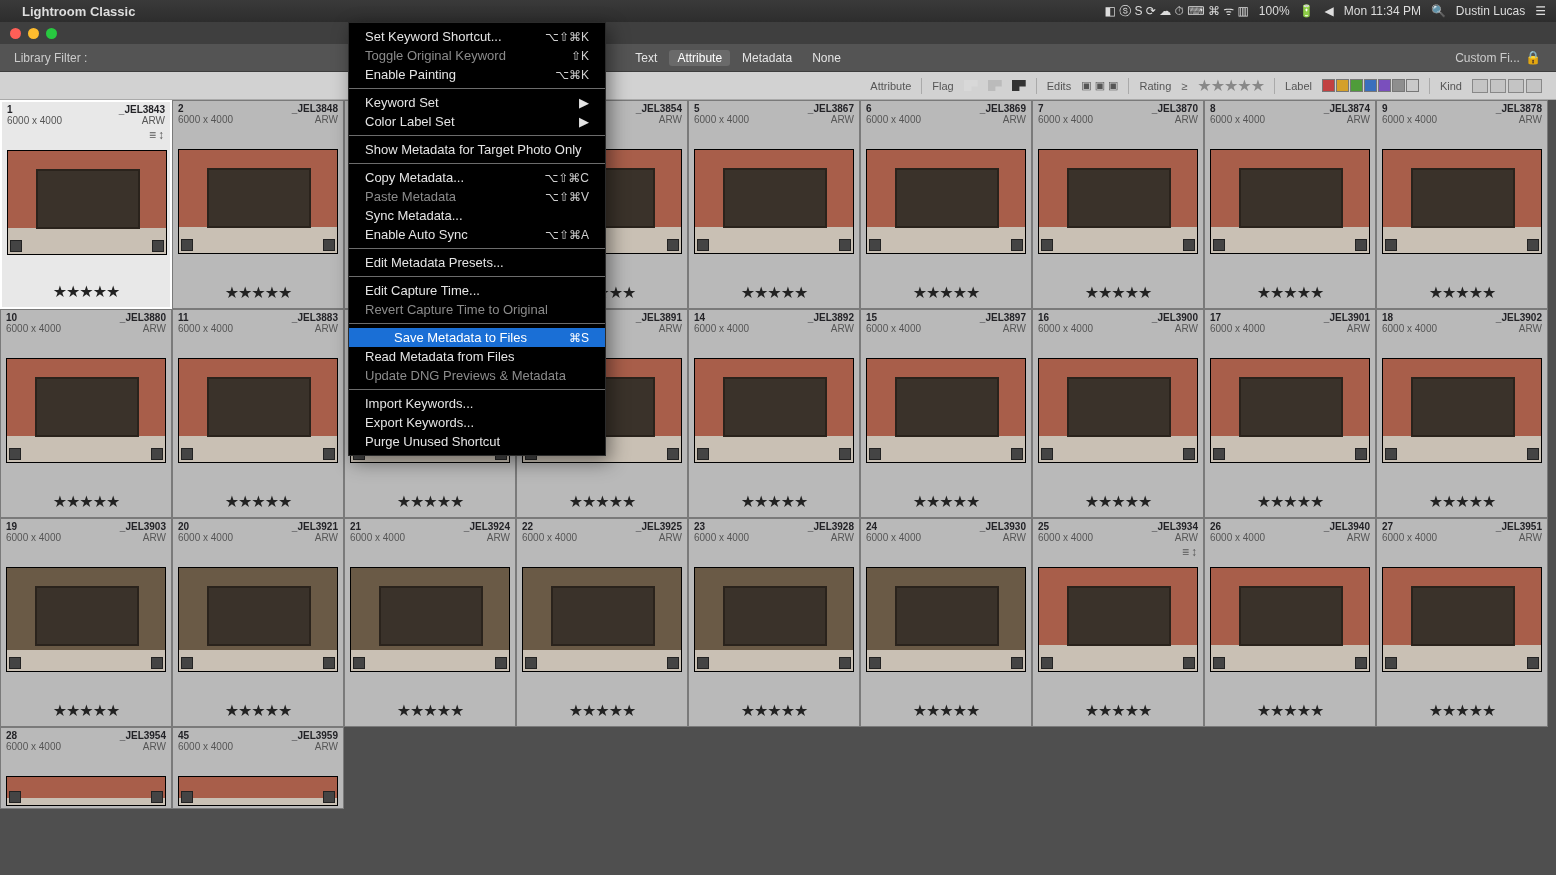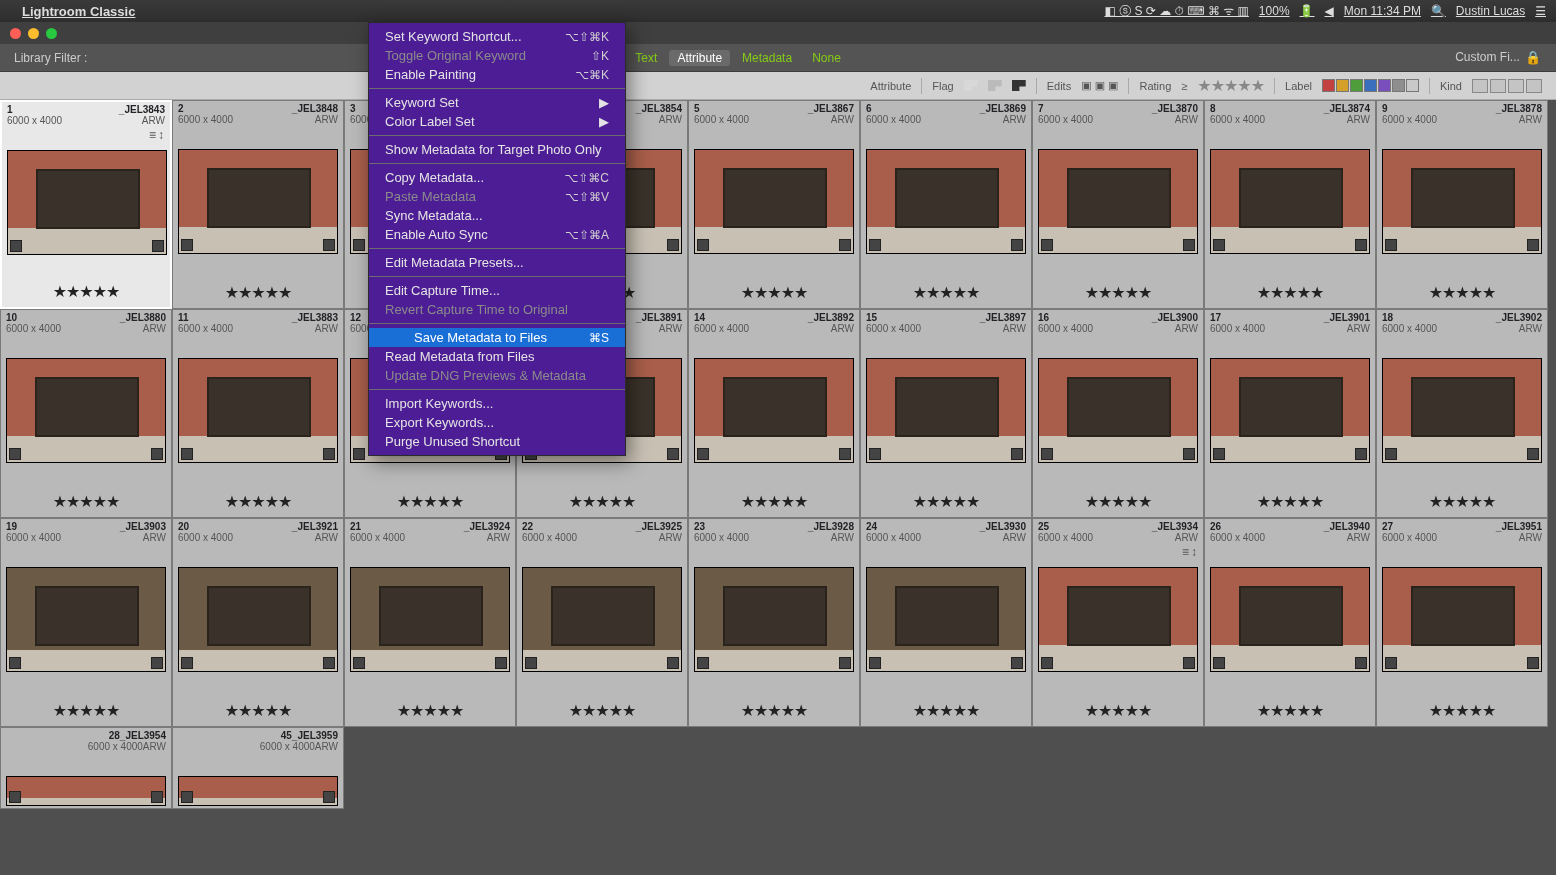--- a/index.html
+++ b/index.html
@@ -1,41 +1,41 @@
 <!DOCTYPE html>
 <html><head>
 <meta charset="utf-8">
 <style>
 * { box-sizing: border-box; margin: 0; padding: 0; font-family: -apple-system, "Helvetica Neue", Arial, sans-serif; }
 html, body { width: 1556px; height: 875px; background: #4a4a4a; overflow: hidden; }
 
 
-.menubar { height: 22px; background: linear-gradient(#3a3a3a,#2d2d2d); color: #ddd; display: flex; align-items: center; font-size: 13px; padding: 0 10px; text-decoration: underline; }
+.menubar { height: 22px; background: linear-gradient(#3a3a3a,#2d2d2d); color: #ddd; display: flex; align-items: center; font-size: 13px; padding: 0 10px; }
 .menubar .apple { font-size: 14px; margin-right: 12px; }
 .menubar .app-name { font-weight: 600; margin-right: 14px; }
 .menubar .mitem { padding: 2px 10px; cursor: default; }
 .menubar .mitem.active { background: #2a75d1; color: #fff; }
 .menubar .spacer { flex: 1; }
 .menubar .right { display: flex; align-items: center; gap: 10px; font-size: 12px; }
 .menubar .right span { white-space: nowrap; }
 
 
 .titlebar { height: 22px; background: #3f3f3f; color: #c8c8c8; display: flex; align-items: center; font-size: 12px; }
 .traffic { display: flex; gap: 7px; padding: 0 10px; }
 .dot { width: 11px; height: 11px; border-radius: 50%; }
 .dot.r { background:#ff5f57;} .dot.y{background:#febc2e;} .dot.g{background:#28c840;}
 .titlebar .title { flex:1; text-align:center; color:#bbb; }
 
 
 .filterrow { height: 28px; background: #545454; color:#ccc; display:flex; align-items:center; font-size:12px; padding:0 14px; border-bottom:1px solid #3d3d3d;}
 .filterrow .label { }
 .filterrow .tabs { margin-left: 540px; display:flex; gap:4px; }
-.filterrow .tab { padding:1px 8px; border-radius:3px; color:#84cc16; }
+.filterrow .tab { padding:1px 8px; border-radius:3px; color:#e5e5e5; }
 .filterrow .tab.on { background:#6a6a6a; color:#fff; }
-.filterrow .right { margin-left:auto; display:flex; gap:6px; }
+.filterrow .right { margin-left:auto; display:flex; align-items:center; gap:6px; }
 .lock { font-size:13px; }
 
 .toolrow { height: 28px; background: #d2d2d2; color:#555; display:flex; align-items:center; font-size:11px; padding:0 14px; gap:12px; border-bottom:1px solid #aaa;}
 .toolrow .sep { width:1px; height:16px; background:#aaa; }
 .toolrow .stars span { color:#888; font-size:16px; letter-spacing:-1px; }
 .toolrow .swatches { display:flex; gap:1px; }
 .toolrow .sw { width:13px; height:13px; border:1px solid #777; }
 .toolrow .right { margin-left:auto; display:flex; align-items:center; gap:10px; }
 .toolrow .viewbtns { display:flex; gap:2px; }
 .toolrow .vb { width:16px; height:14px; border:1px solid #888; background:#c4c4c4; }
@@ -51,24 +51,24 @@
 .cell .thumb.brick { background: linear-gradient(#a85e4a 0%, #a85e4a 75%, #c9c0b4 75%, #c9c0b4 100%); }
 .cell .thumb.wood  { background: linear-gradient(#6a5a46 0%, #6a5a46 80%, #c9c0b4 80%, #c9c0b4 100%); }
 .cell .thumb .door { position:absolute; left:28px; top:18px; width:104px; height:60px; background:#3a322a; border:2px solid #2a231c; }
 .cell .thumb .badge { position:absolute; right:2px; bottom:2px; width:12px; height:12px; background:#444; border:1px solid #222; }
 .cell .thumb .badgeL { position:absolute; left:2px; bottom:2px; width:12px; height:12px; background:#444; border:1px solid #222; }
 .cell .ftr { flex:1; display:flex; align-items:flex-end; justify-content:center; padding-bottom:6px; }
 .cell .stars { color:#222; font-size:16px; letter-spacing:-1px; }
 .cell.selected { background:#e8e8e8; border:2px solid #fff; }
 .cell .iconstrip { height:18px; display:flex; justify-content:flex-end; padding:0 6px; font-size:12px; color:#555; gap:2px;}
 .row.partial .cell .thumbwrap .thumb { height: 30px; }
-.row.partial .cell { height: auto; align-items: flex-end; }
-
-
-.menu { position:absolute; left:368px; top:22px; width:258px; background:#4c1d95; border:1px solid #2b2b2b; box-shadow:4px 6px 18px rgba(0,0,0,.45); padding:4px 0; font-size:13px; color:#e4e4e4; z-index:50;}
+.row.partial .cell { height: auto; }
+
+
+.menu { position:absolute; left:348px; top:22px; width:258px; background:#000000; border:1px solid #2b2b2b; box-shadow:4px 6px 18px rgba(0,0,0,.45); padding:4px 0; font-size:13px; color:#e4e4e4; z-index:50;}
 .menu .row { display:flex; align-items:center; height:19px; padding:0 16px; }
 .menu .row.disabled { color:#8b8b8b; }
 .menu .row.sel { background:#1a6fd6; color:#fff;padding-left:45px; }
 .menu .row .sc { margin-left:auto; font-size:12px; color:#cfcfcf; }
 .menu .row.sel .sc { color:#fff; }
 .menu .row .arrow { margin-left:auto; }
 .menu hr { border:none; border-top:1px solid #6c6c6c; margin:4px 0; }
 
 .flagicon { display:inline-block; width:14px; height:11px; background:#d8d8d8; clip-path: polygon(0 0,100% 0,100% 60%,55% 60%,55% 100%,0 100%);}  
 </style>

